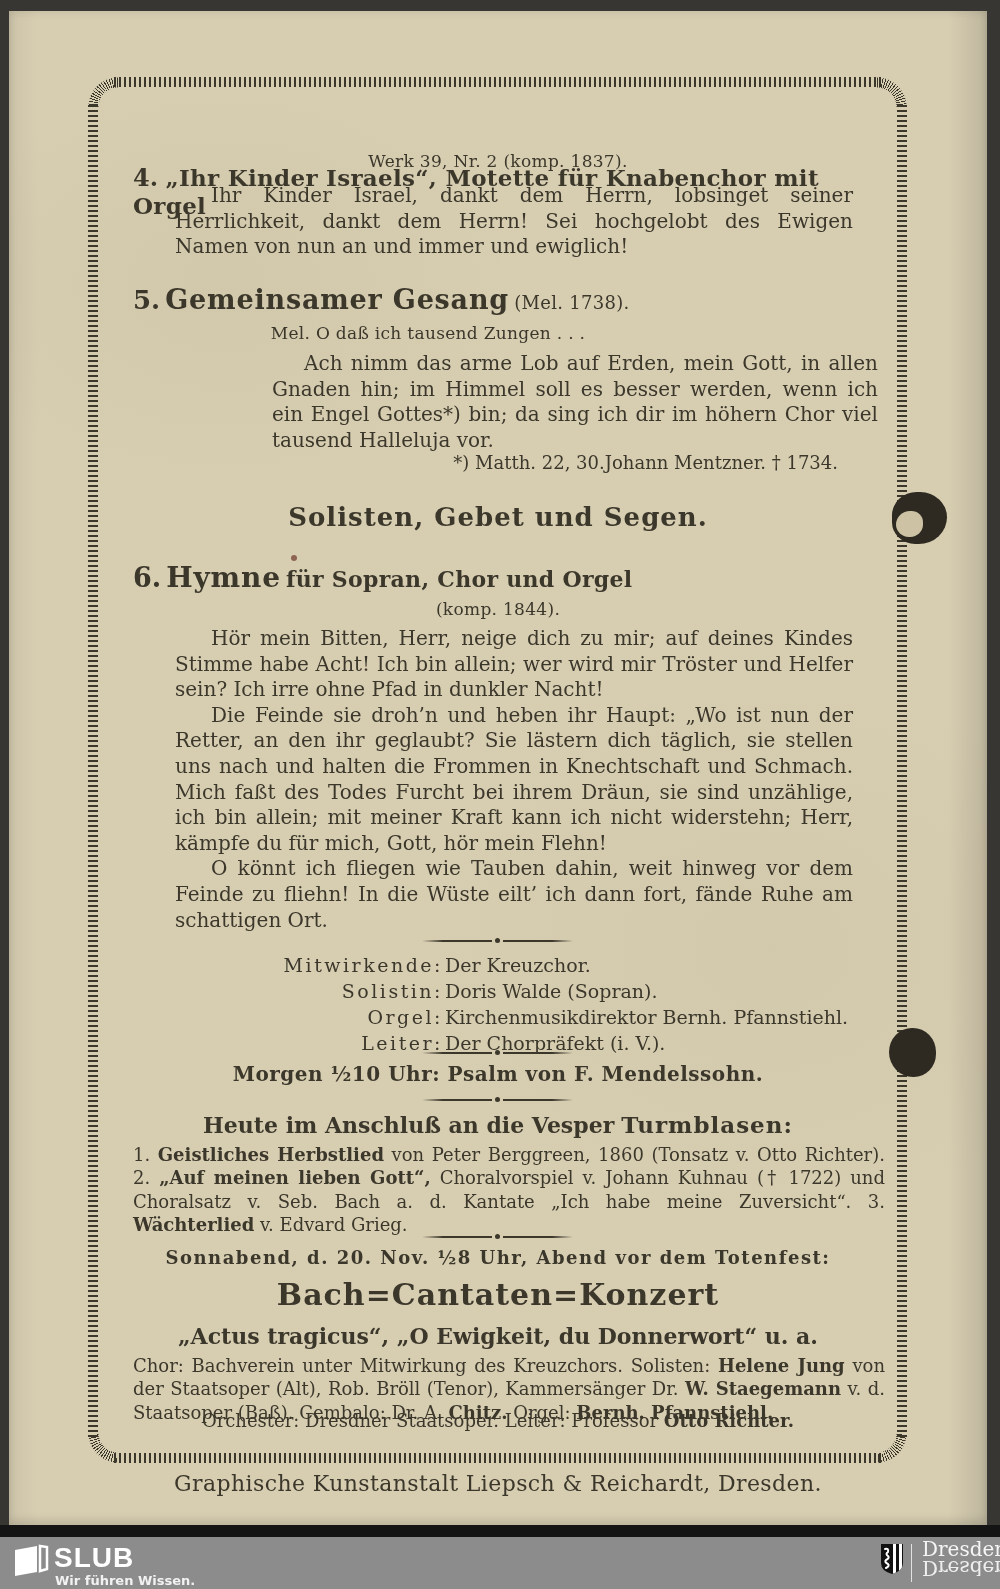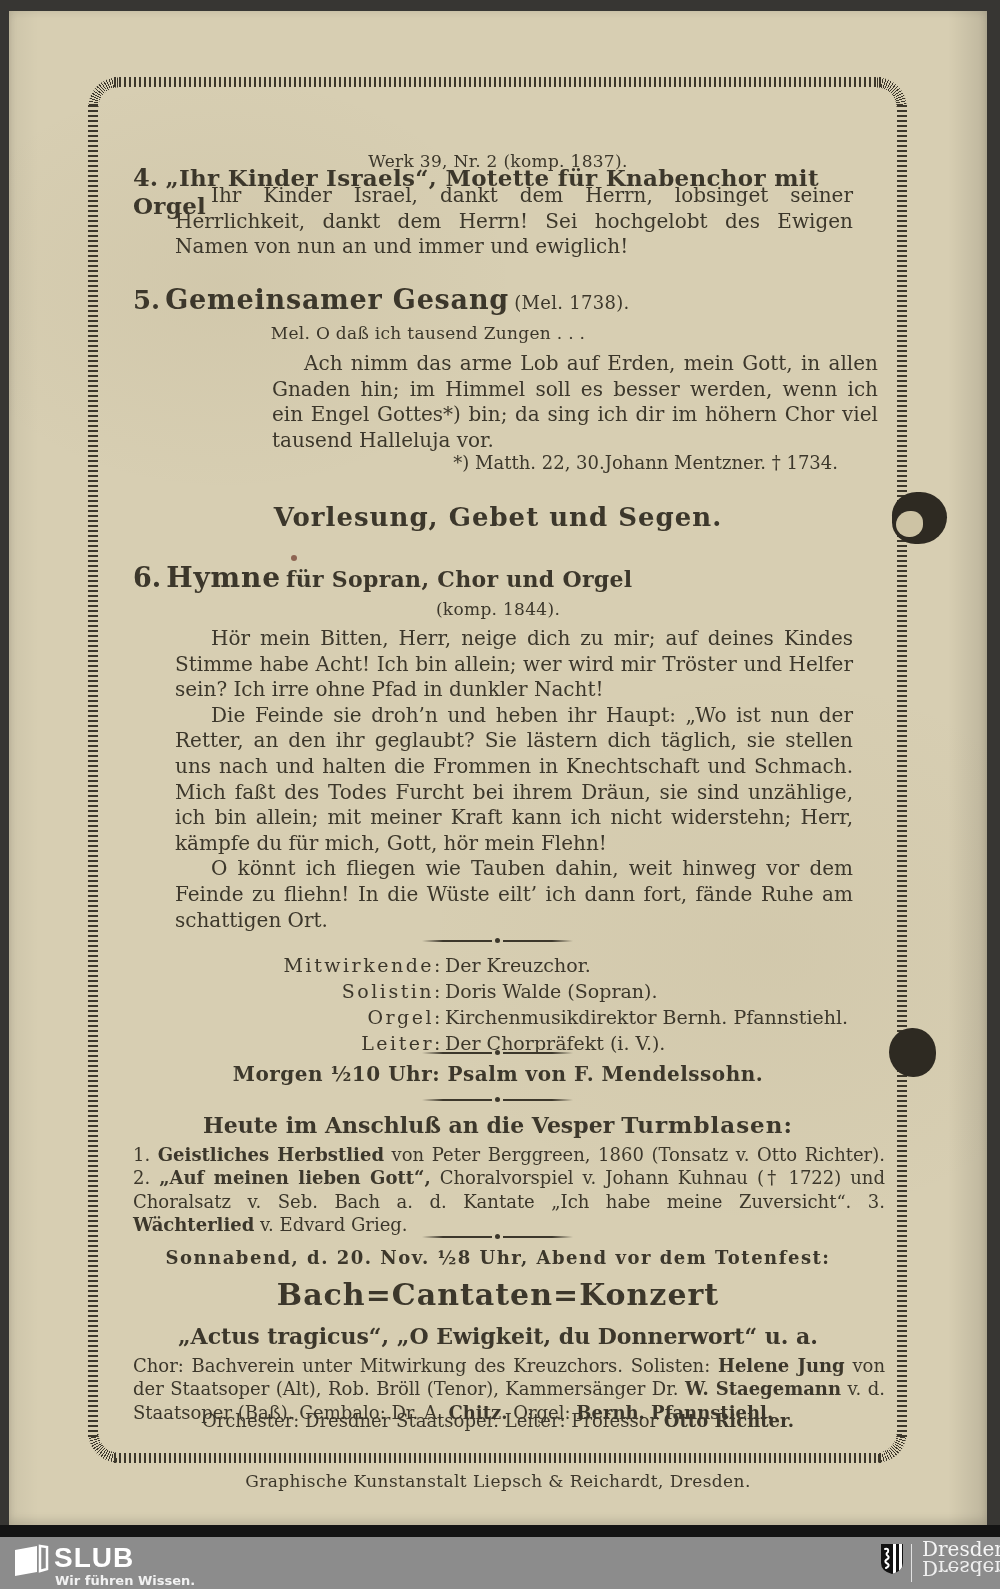--- a/index.html
+++ b/index.html
@@ -118,21 +118,21 @@
   <span class="h-item" style="font-size:27px;letter-spacing:.8px;">Gemeinsamer Gesang</span>
   <span class="small-note" style="font-size:18px;">(Mel. 1738).</span>
 </div>
 <div class="abs center small-note" style="left:78px;top:323px;width:700px;">Mel. O daß ich tausend Zungen . . .</div>
 <p class="abs flow" style="left:251px;top:351px;width:606px;font-size:20px;text-indent:32px;margin-left:21px;">Ach nimm das arme Lob auf Erden, mein Gott, in allen Gnaden hin; im Himmel soll es besser werden, wenn ich ein Engel Gottes*) bin; da sing ich dir im höhern Chor viel tausend Halleluja vor.</p>
 <div class="abs" style="left:253px;top:452px;width:585px;display:flex;justify-content:flex-end;font-size:18px;">
   <span>*) Matth. 22, 30.</span>
   <span>Johann Mentzner.   † 1734.</span>
 </div>
 
-<div class="abs center" style="left:98px;top:502px;width:800px;font-size:26px;font-weight:bold;letter-spacing:1px;">Vorlesung, Gebet und Segen.</div>
+<div class="abs center" style="left:98px;top:502px;width:800px;font-size:26px;font-weight:bold;letter-spacing:1px;">Solisten, Gebet und Segen.</div>
 
 <div class="abs" style="left:133px;top:561px;width:760px;">
   <span class="num" style="font-size:27px;">6.</span>
   <span class="h-item" style="font-size:28px;letter-spacing:.8px;">Hymne</span>
   <span class="h-item" style="font-size:22px;">für Sopran, Chor und Orgel</span>
 </div>
 <div class="abs center small-note" style="left:98px;top:599px;width:800px;">(komp. 1844).</div>
 <div class="abs" style="left:175px;top:626px;width:678px;font-size:20px;">
   <p class="flow indent" style="margin:0;">Hör mein Bitten, Herr, neige dich zu mir; auf deines Kindes Stimme habe Acht! Ich bin allein; wer wird mir Tröster und Helfer sein?  Ich irre ohne Pfad in dunkler Nacht!</p>
   <p class="flow indent" style="margin:0;">Die Feinde sie droh’n und heben ihr Haupt:  „Wo ist nun der Retter, an den ihr geglaubt? Sie lästern dich täglich, sie stellen uns nach und halten die Frommen in Knechtschaft und Schmach.  Mich faßt des Todes Furcht bei ihrem Dräun, sie sind unzählige, ich bin allein; mit meiner Kraft kann ich nicht widerstehn; Herr, kämpfe du für mich, Gott, hör mein Flehn!</p>
@@ -191,21 +191,21 @@
 </div>
 
 <div class="abs center" style="left:98px;top:1247px;width:800px;font-size:18px;font-weight:bold;letter-spacing:1.5px;">Sonnabend, d. 20. Nov. ½8 Uhr, Abend vor dem Totenfest:</div>
 <div class="abs center" style="left:98px;top:1277px;width:800px;font-size:30px;font-weight:bold;letter-spacing:1px;">Bach=Cantaten=Konzert</div>
 <div class="abs center" style="left:98px;top:1323px;width:800px;font-size:22px;font-weight:bold;">„Actus tragicus“, „O Ewigkeit, du Donnerwort“ u. a.</div>
 <p class="abs flow" style="left:133px;top:1354px;width:752px;font-size:18px;line-height:1.3;"><span>Chor: Bachverein unter Mitwirkung des Kreuzchors.  Solisten: </span><b>Helene Jung</b><span> von der Staatsoper (Alt), Rob. Bröll (Tenor), Kammersänger Dr. </span><b>W. Staegemann</b><span> v. d. Staatsoper (Baß).  Cembalo: Dr. A. </span><b>Chitz.</b><span>  Orgel: </span><b>Bernh. Pfannstiehl.</b></p>
 <div class="abs center" style="left:98px;top:1410px;width:800px;font-size:18px;">
   <span>Orchester: Dresdner Staatsoper.  Leiter: Professor </span><b>Otto Richter.</b>
 </div>
 
-<div class="abs center" style="left:98px;top:1471px;width:800px;font-size:17px;letter-spacing:.4px;">Graphische Kunstanstalt Liepsch &amp; Reichardt, Dresden.</div>
+<div class="abs center" style="left:98px;top:1471px;width:800px;font-size:22px;letter-spacing:.4px;">Graphische Kunstanstalt Liepsch &amp; Reichardt, Dresden.</div>
 
 <div class="blot" style="left:892px;top:492px;width:55px;height:52px;"></div>
 <div class="blot-hole" style="left:896px;top:511px;width:27px;height:26px;"></div>
 <div class="blot" style="left:889px;top:1028px;width:47px;height:49px;border-radius:50% 50% 48% 52%;"></div>
 <div class="speck" style="left:291px;top:555px;"></div>
 
 <div class="footer">
   <svg class="book-icon" width="38" height="36" viewBox="0 0 38 36">
     <path d="M2 7 L24 3 L24 29 L2 33 Z" fill="#ffffff"></path>
     <path d="M27 3 L34 4 L34 26 L27 28 Z" fill="none" stroke="#ffffff" stroke-width="2.5"></path>

